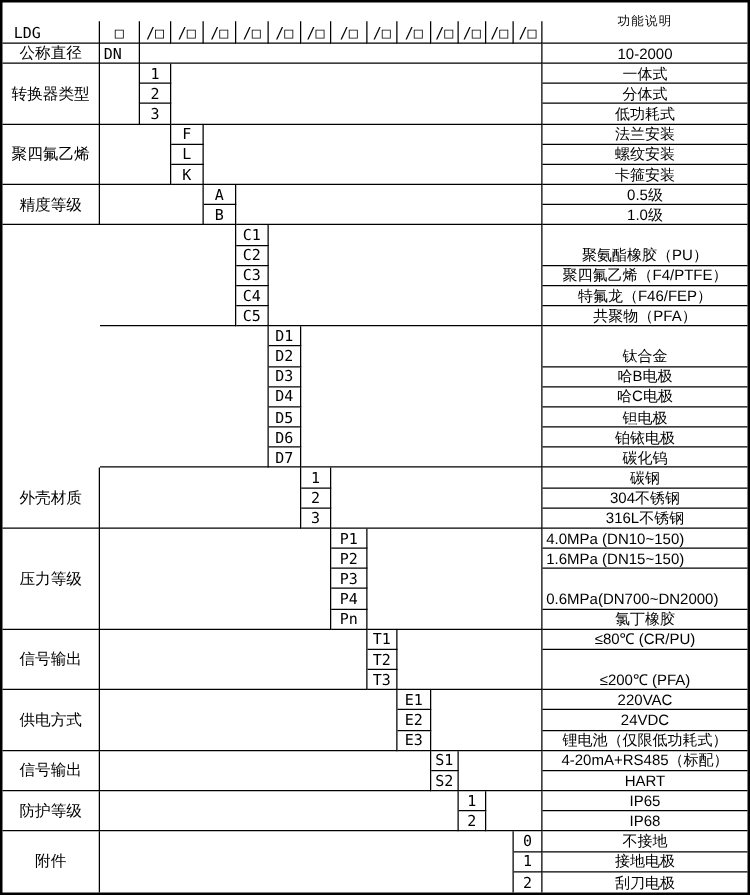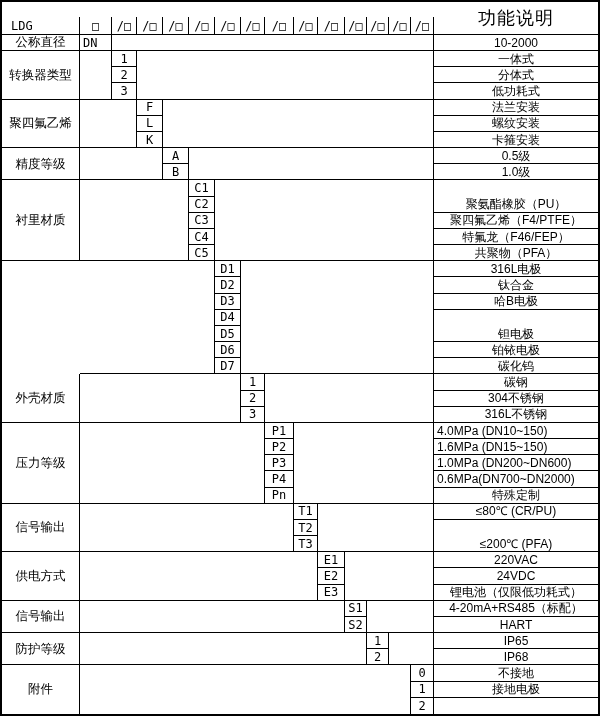--- a/index.html
+++ b/index.html
@@ -18,21 +18,21 @@
   .c{
     border-right:1px solid #000;
     border-bottom:1px solid #000;
     display:flex;align-items:center;justify-content:center;
     overflow:hidden;white-space:nowrap;
     line-height:1;
   }
   .nr{border-right:none;}
   .nb{border-bottom:none;}
   .title{font-size:14px;letter-spacing:1px;}
-  .dhead{font-size:18px;letter-spacing:1px;}
+  .dhead{font-size:10px;letter-spacing:1px;}
   .lab{font-size:12.5px;text-align:center;}
   .code{font-family:"DejaVu Sans Mono",monospace;font-size:12px;}
   .slot{font-family:"DejaVu Sans Mono",monospace;font-size:12px;}
   .left{justify-content:flex-start;padding-left:3px;}
   .lpad{justify-content:flex-start;padding-left:9px;}
 </style>
 </head>
 <body>
 
 <div class="table">
@@ -81,21 +81,20 @@
   <div class="c lab" style="grid-area:10/1/12/2">精度等级</div>
 
   <div class="c nr" style="grid-area:9/16/10/17">卡箍安装</div>
   <div class="c" style="grid-area:10/2/12/5"></div>
   <div class="c code" style="grid-area:10/5/11/6">A</div>
   <div class="c code" style="grid-area:11/5/12/6">B</div>
   <div class="c" style="grid-area:10/6/12/16"></div>
   <div class="c nr" style="grid-area:10/16/11/17">0.5级</div>
   <div class="c nr" style="grid-area:11/16/12/17">1.0级</div>
 
-  <div class="c lab" style="grid-area:12/1/17/2">衬里材质</div>
   <div class="c" style="grid-area:12/2/17/6"></div>
   <div class="c code" style="grid-area:12/6/13/7">C1</div>
   <div class="c code" style="grid-area:13/6/14/7">C2</div>
   <div class="c code" style="grid-area:14/6/15/7">C3</div>
   <div class="c code" style="grid-area:15/6/16/7">C4</div>
   <div class="c code" style="grid-area:16/6/17/7">C5</div>
   <div class="c" style="grid-area:12/7/17/16"></div>
   <div class="c nr" style="grid-area:13/16/14/17">聚氨酯橡胶（PU）</div>
   <div class="c nr" style="grid-area:14/16/15/17">聚四氟乙烯（F4/PTFE）</div>
   <div class="c nr" style="grid-area:15/16/16/17">特氟龙（F46/FEP）</div>
@@ -103,23 +102,23 @@
 
   <div class="c" style="grid-area:17/2/24/7"></div>
   <div class="c code" style="grid-area:17/7/18/8">D1</div>
   <div class="c code" style="grid-area:18/7/19/8">D2</div>
   <div class="c code" style="grid-area:19/7/20/8">D3</div>
   <div class="c code" style="grid-area:20/7/21/8">D4</div>
   <div class="c code" style="grid-area:21/7/22/8">D5</div>
   <div class="c code" style="grid-area:22/7/23/8">D6</div>
   <div class="c code" style="grid-area:23/7/24/8">D7</div>
   <div class="c" style="grid-area:17/8/24/16"></div>
-  <div class="c nr" style="grid-area:17/16/18/17">316L电极</div>
   <div class="c nr" style="grid-area:18/16/19/17">钛合金</div>
   <div class="c nr" style="grid-area:19/16/20/17">哈B电极</div>
+  <div class="c nr" style="grid-area:20/16/21/17">哈C电极</div>
   <div class="c nr" style="grid-area:21/16/22/17">钽电极</div>
   <div class="c nr" style="grid-area:22/16/23/17">铂铱电极</div>
   <div class="c nr" style="grid-area:23/16/24/17">碳化钨</div>
 
   <div class="c lab" style="grid-area:24/1/27/2">外壳材质</div>
   <div class="c" style="grid-area:24/2/27/8"></div>
   <div class="c code" style="grid-area:24/8/25/9">1</div>
   <div class="c code" style="grid-area:25/8/26/9">2</div>
   <div class="c code" style="grid-area:26/8/27/9">3</div>
   <div class="c" style="grid-area:24/9/27/16"></div>
@@ -130,23 +129,22 @@
   <div class="c lab" style="grid-area:27/1/32/2">压力等级</div>
   <div class="c" style="grid-area:27/2/32/9"></div>
   <div class="c code" style="grid-area:27/9/28/10">P1</div>
   <div class="c code" style="grid-area:28/9/29/10">P2</div>
   <div class="c code" style="grid-area:29/9/30/10">P3</div>
   <div class="c code" style="grid-area:30/9/31/10">P4</div>
   <div class="c code" style="grid-area:31/9/32/10">Pn</div>
   <div class="c" style="grid-area:27/10/32/16"></div>
   <div class="c nr left" style="grid-area:27/16/28/17">4.0MPa (DN10~150)</div>
   <div class="c nr left" style="grid-area:28/16/29/17">1.6MPa (DN15~150)</div>
-  <div class="c nr left" style="grid-area:29/16/30/17">1.0MPa (DN200~DN600)</div>
   <div class="c nr left" style="grid-area:30/16/31/17">0.6MPa(DN700~DN2000)</div>
-  <div class="c nr" style="grid-area:31/16/32/17">特殊定制</div>
+  <div class="c nr" style="grid-area:31/16/32/17">氯丁橡胶</div>
 
   <div class="c lab" style="grid-area:32/1/35/2">信号输出</div>
   <div class="c" style="grid-area:32/2/35/10"></div>
   <div class="c code" style="grid-area:32/10/33/11">T1</div>
   <div class="c code" style="grid-area:33/10/34/11">T2</div>
   <div class="c code" style="grid-area:34/10/35/11">T3</div>
   <div class="c" style="grid-area:32/11/35/16"></div>
   <div class="c nr" style="grid-area:32/16/33/17">≤80℃ (CR/PU)</div>
   <div class="c nr" style="grid-area:34/16/35/17">≤200℃ (PFA)</div>
 
@@ -176,14 +174,15 @@
   <div class="c nr" style="grid-area:40/16/41/17">IP65</div>
   <div class="c nr" style="grid-area:41/16/42/17">IP68</div>
 
   <div class="c lab nb" style="grid-area:42/1/45/2">附件</div>
   <div class="c nb" style="grid-area:42/2/45/15"></div>
   <div class="c code" style="grid-area:42/15/43/16">0</div>
   <div class="c code" style="grid-area:43/15/44/16">1</div>
   <div class="c code nb" style="grid-area:44/15/45/16">2</div>
   <div class="c nr" style="grid-area:43/16/44/17">接地电极</div>
   <div class="c nr" style="grid-area:42/16/43/17">不接地</div>
+  <div class="c nr nb" style="grid-area:44/16/45/17">刮刀电极</div>
 
 </div>
 
 </body></html>

